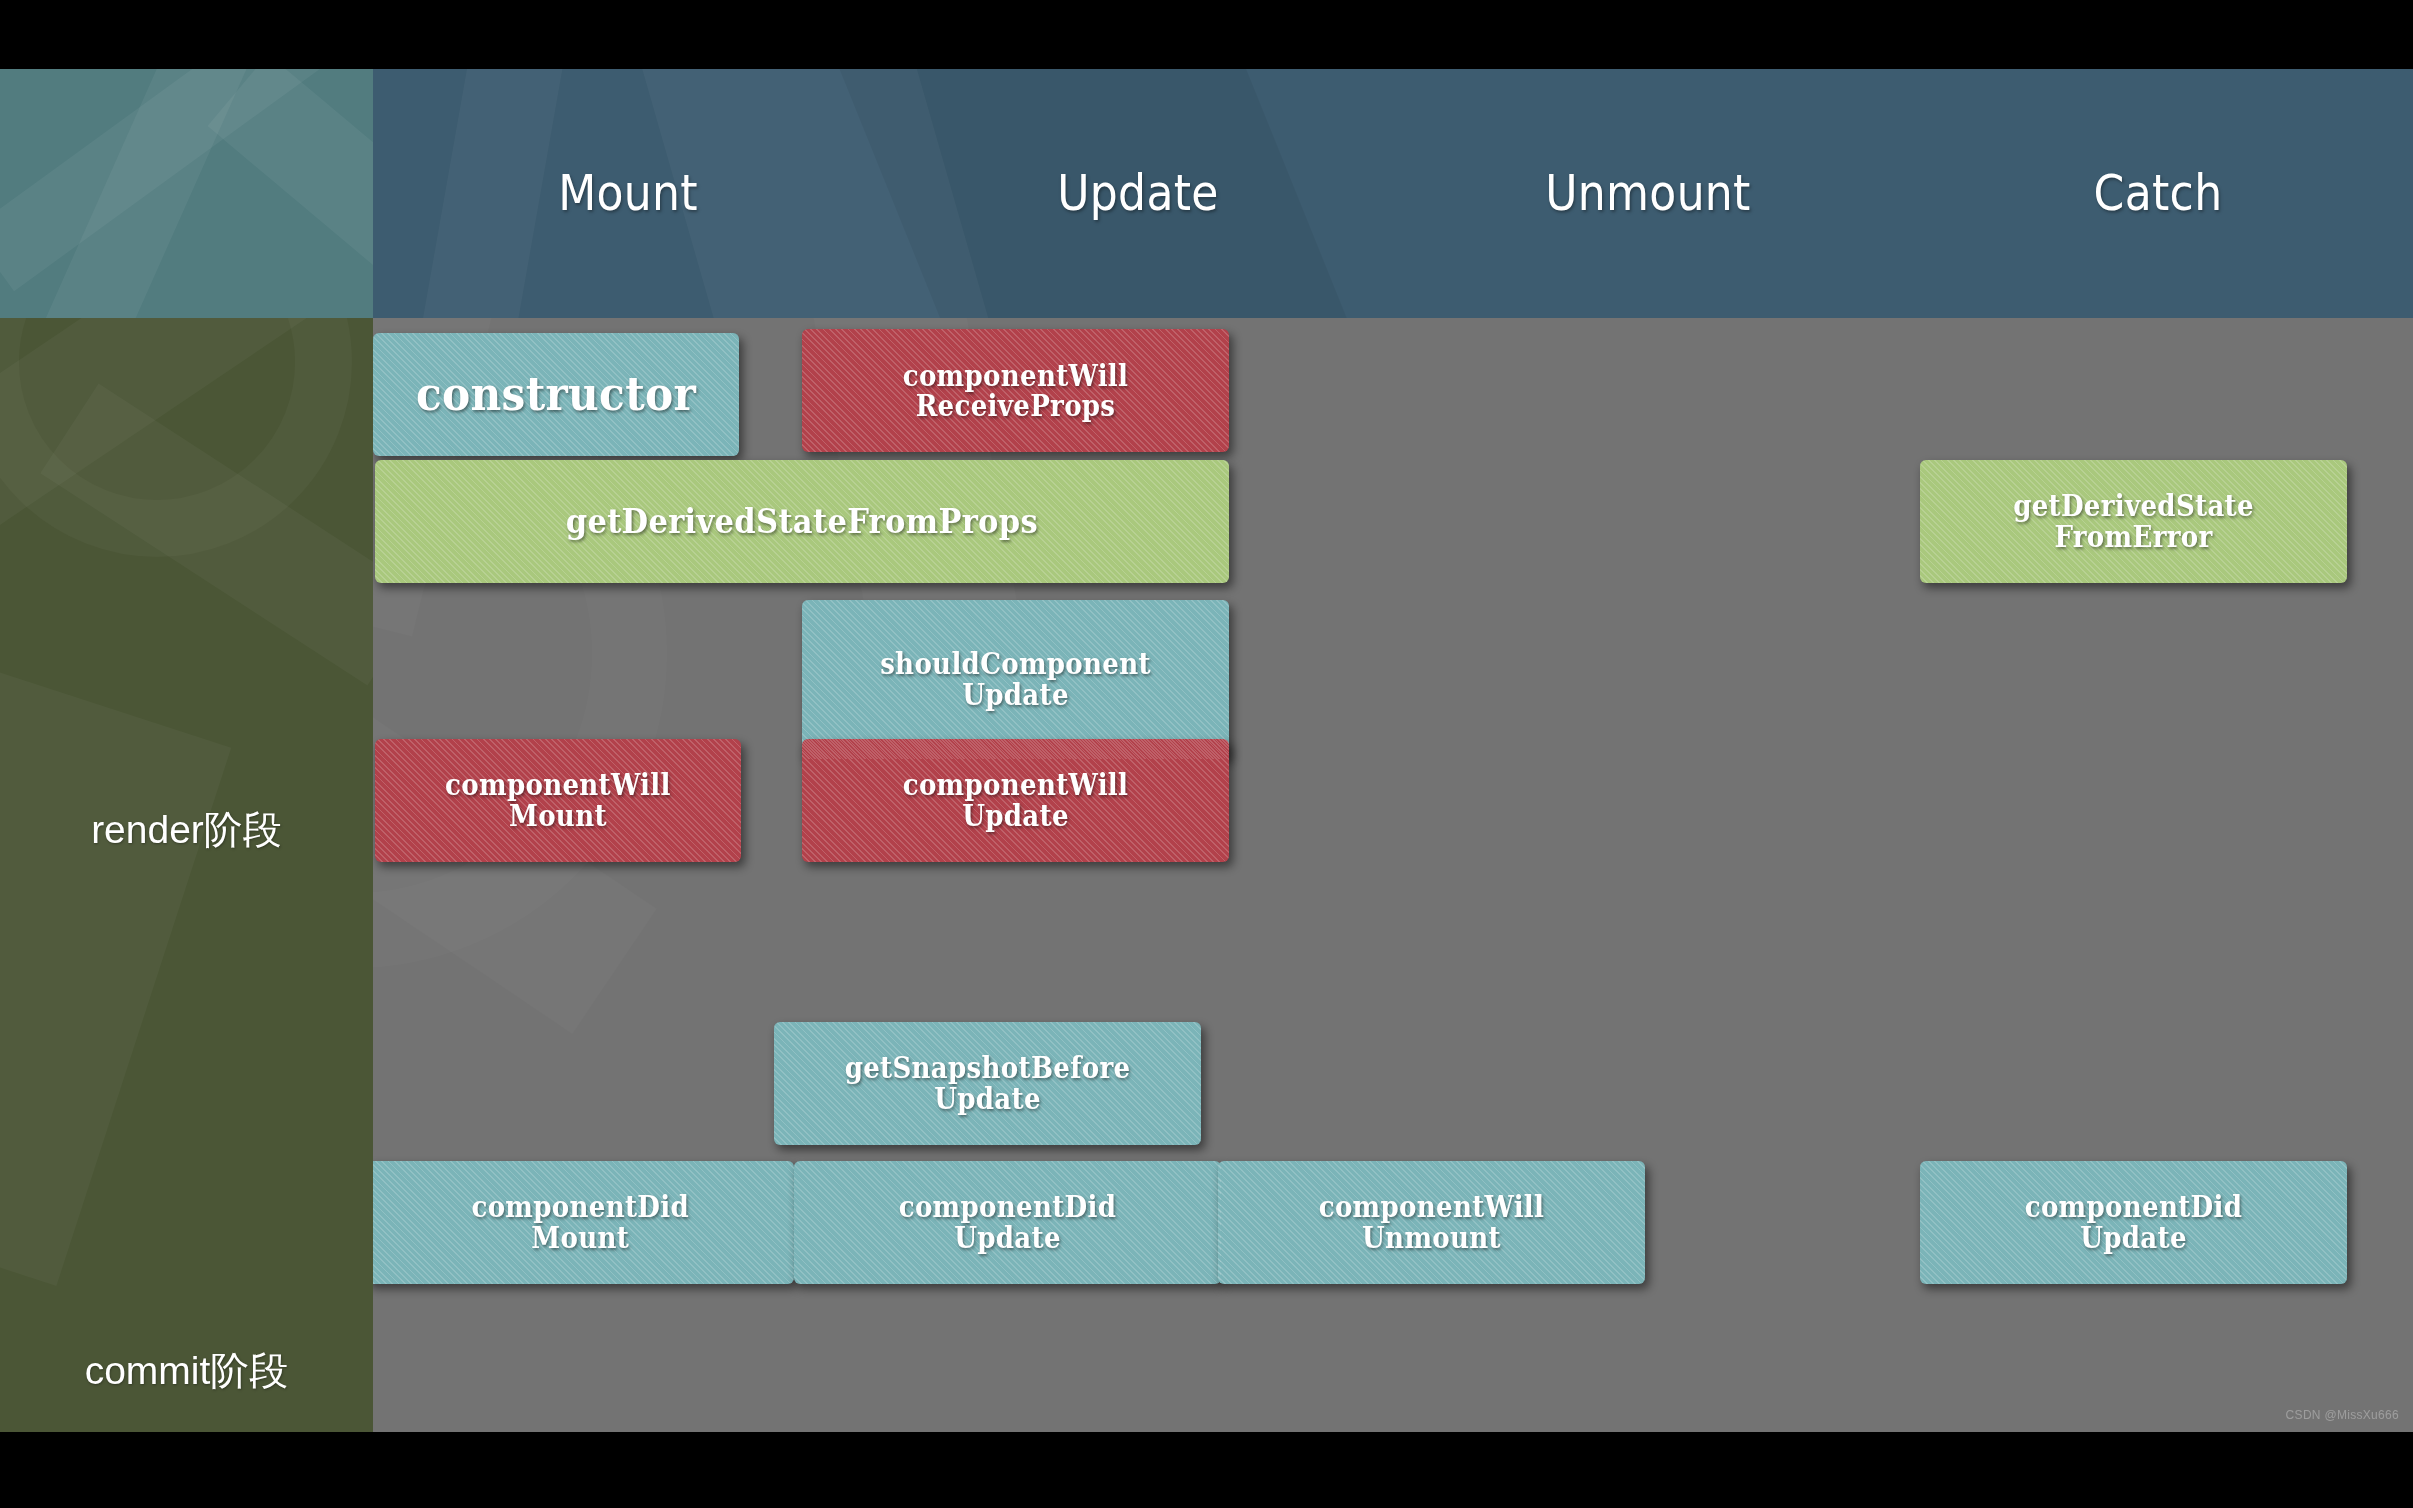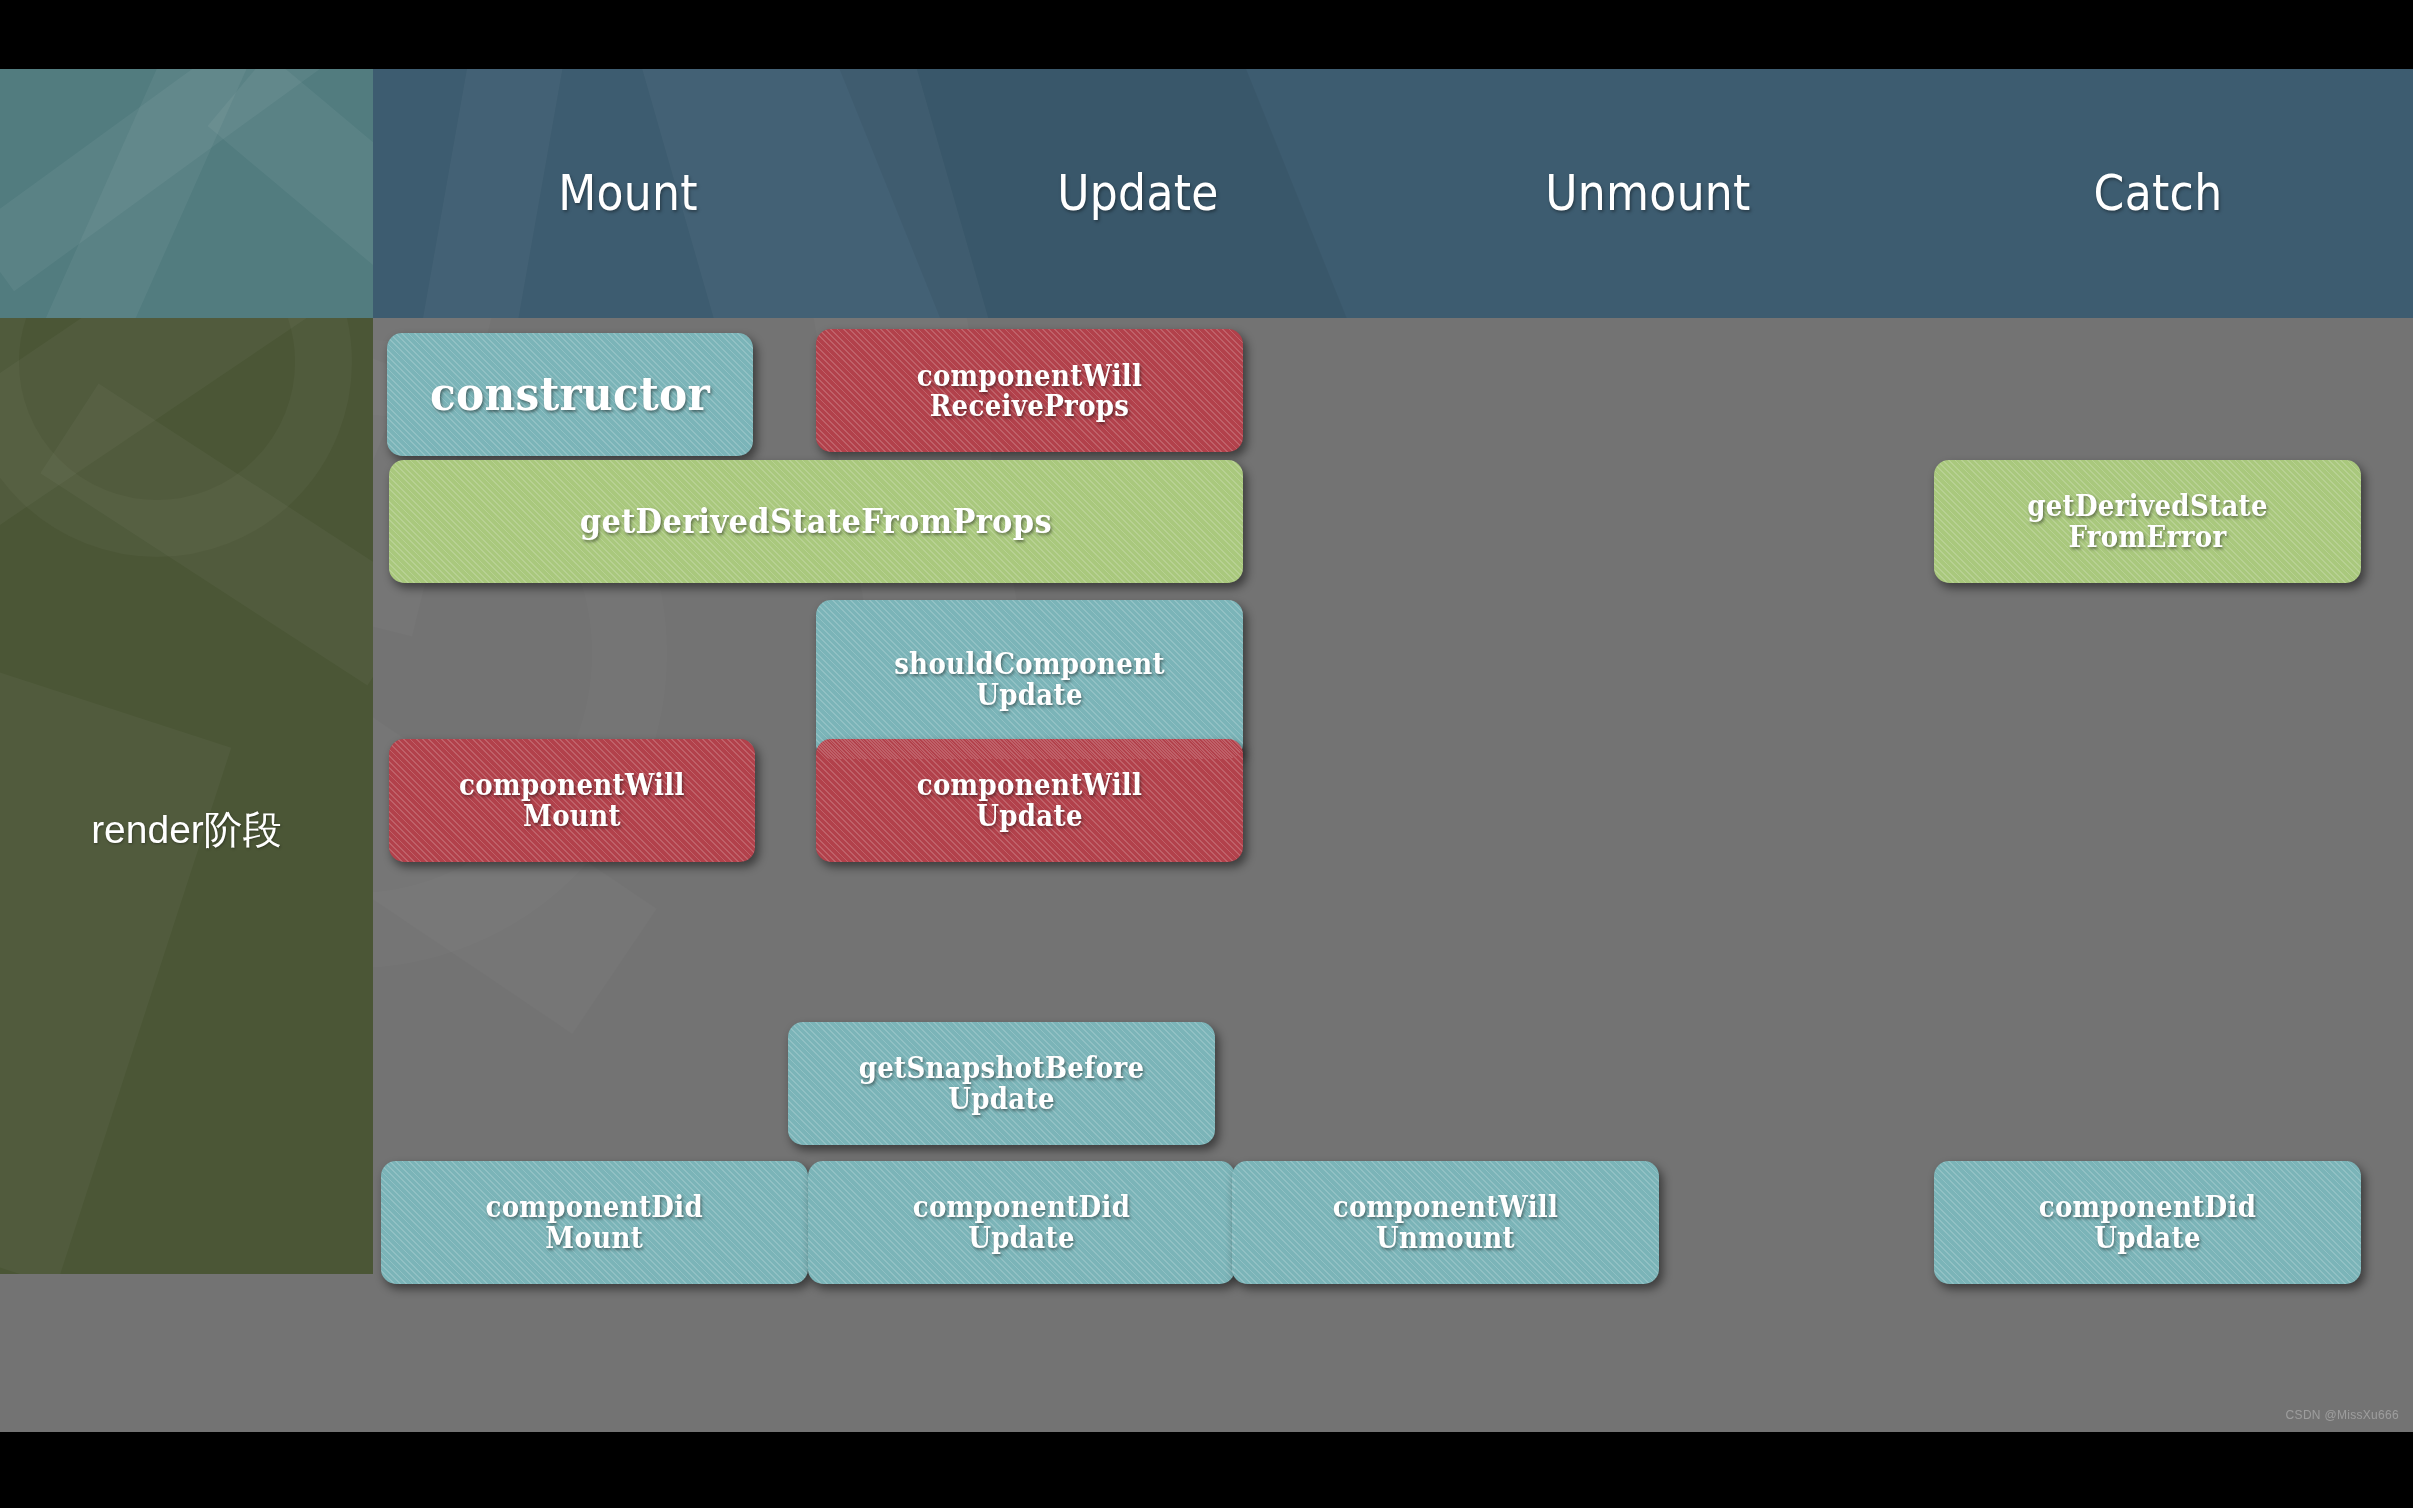--- a/index.html
+++ b/index.html
@@ -82,21 +82,21 @@
     text-shadow: 1.3px 1.9px 3.1px rgba(0,0,0,0.35);
     position: relative;
     z-index: 3;
   }
 
   
   .sidebar {
     position: absolute;
     left: 0; top: 0;
     width: 373px;
-    height: 1205px;
+    height: 1363px;
     z-index: 2;
     overflow: hidden;
     padding-left: 8px;
   }
   .sb-top {
     position: absolute;
     left: 0; top: 0;
     width: 373px; height: 249px;
     background: #527C7F;
     overflow: hidden;
@@ -143,34 +143,33 @@
   
   .board {
     position: absolute;
     left: 373px; top: 249px;
     width: 2040px;
     height: 1114px;
   }
 
   .lbox {
     position: absolute;
-    border-radius: 15px;
+    border-radius: 6px;
     display: flex;
     align-items: center;
     justify-content: center;
     text-align: center;
     color: #ffffff;
     font-family: "DejaVu Serif Condensed", "Liberation Serif", "DejaVu Serif", serif;
     font-weight: bold;
     line-height: 1.04;
     letter-spacing: 0.3px;
     text-shadow: 1.3px 1.9px 3.1px rgba(0,0,0,0.45);
     box-shadow: 3.1px 5px 10px rgba(0,0,0,0.48);
     overflow: hidden;
-    margin-left: 14px;
   }
   .lbox .txt { position: relative; z-index: 2; padding: 0 8.8px; }
   .lbox::before {
     content: "";
     position: absolute;
     inset: 0;
     background-image: repeating-linear-gradient(
       45deg,
       rgba(255,255,255,0.17) 0px,
       rgba(255,255,255,0.17) 1.3px,

